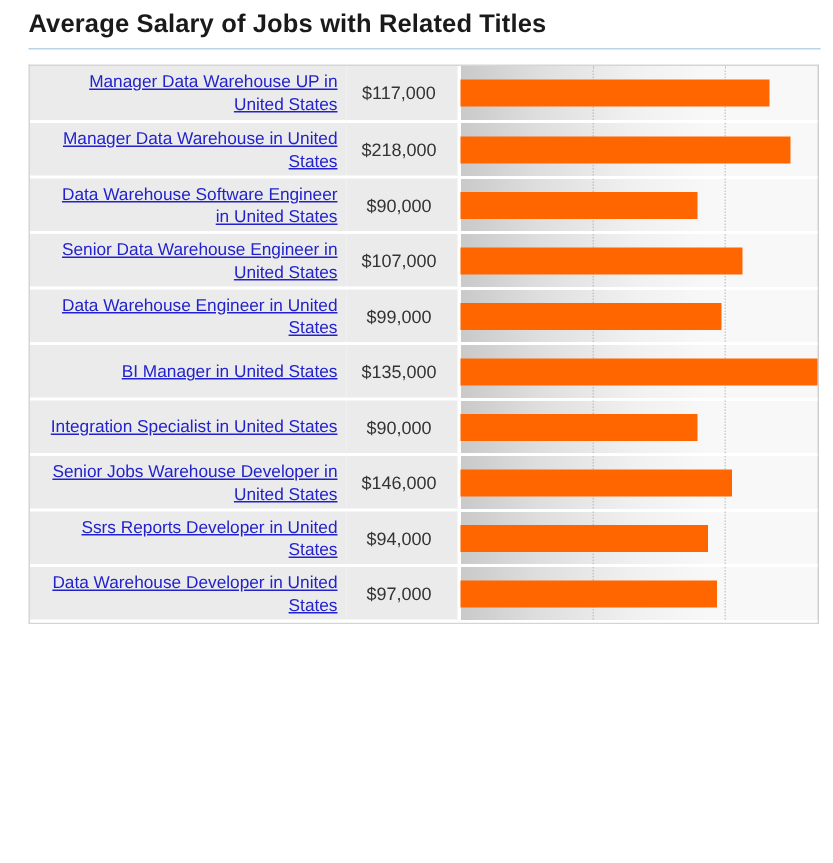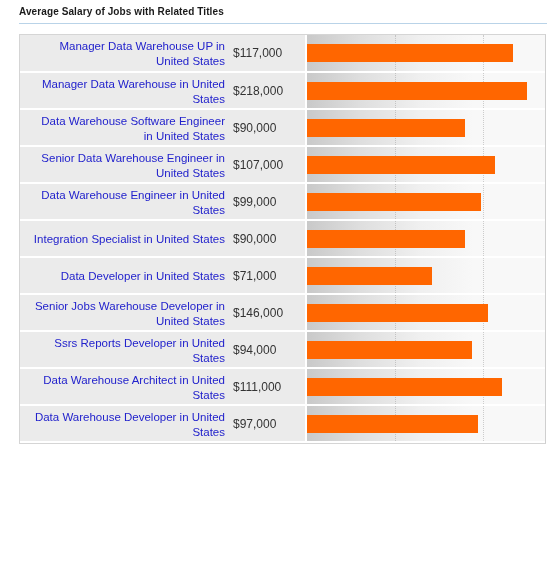--- a/index.html
+++ b/index.html
@@ -9,21 +9,21 @@
   body {
     width: 555px;
     height: 575px;
     background: #ffffff;
     font-family: "Liberation Sans", sans-serif;
     overflow: hidden;
   }
 
   
   .page-title {
-    font-size: 10px;
+    font-size: 17px;
     font-weight: bold;
     color: #1a1a1a;
     padding: 6px 0 6px 19px;
     letter-spacing: 0.1px;
   }
   .title-rule {
     height: 1px;
     background: #b9d3e8;
     margin: 0 8px 0 19px;
   }
@@ -53,28 +53,29 @@
   td.label-cell {
     width: 195px;
     background: #ebebeb;
     text-align: right;
     padding: 2px 6px 2px 10px;
     border-bottom: 2px solid #ffffff;
     line-height: 14px;
   }
   td.label-cell a {
     color: #2222cc;
+    text-decoration: underline;
     font-size: 11.5px;
     cursor: pointer;
   }
 
   td.value-cell {
     width: 66px;
     background: #ebebeb;
-    text-align: left;
+    text-align: center;
     padding: 2px 6px 2px 2px;
     border-bottom: 2px solid #ffffff;
     color: #333333;
     font-size: 12px;
     white-space: nowrap;
   }
 
   td.bar-cell {
     background: linear-gradient(to right, #c9c9c9 0%, #dedede 22%, #f0f0f0 48%, #f8f8f8 70%, #f8f8f8 100%);
     position: relative;
@@ -162,72 +163,61 @@
           <td class="value-cell">$99,000</td>
           <td class="bar-cell">
             <div class="grid-overlay">
               <div class="gridline" style="left: 88px;"></div>
               <div class="gridline" style="left: 176px;"></div>
             </div>
             <div class="bar" style="width: 174.24px; background: rgb(255, 102, 0);"></div>
           </td>
         </tr>
         <tr class="data-row">
+          <td class="label-cell"><a>BI Manager in United States</a></td>
+          <td class="value-cell">$135,000</td>
+          <td class="bar-cell">
+            <div class="grid-overlay">
+              <div class="gridline" style="left: 88px;"></div>
+              <div class="gridline" style="left: 176px;"></div>
+            </div>
+            <div class="bar" style="width: 237.6px; background: rgb(255, 102, 0);"></div>
+          </td>
+        </tr>
+        <tr class="data-row">
           <td class="label-cell"><a>Integration Specialist in United States</a></td>
           <td class="value-cell">$90,000</td>
           <td class="bar-cell">
             <div class="grid-overlay">
               <div class="gridline" style="left: 88px;"></div>
               <div class="gridline" style="left: 176px;"></div>
             </div>
             <div class="bar" style="width: 158.4px; background: rgb(255, 102, 0);"></div>
           </td>
         </tr>
         <tr class="data-row">
-          <td class="label-cell"><a>Data Developer in United States</a></td>
-          <td class="value-cell">$71,000</td>
-          <td class="bar-cell">
-            <div class="grid-overlay">
-              <div class="gridline" style="left: 88px;"></div>
-              <div class="gridline" style="left: 176px;"></div>
-            </div>
-            <div class="bar" style="width: 124.96px; background: rgb(255, 102, 0);"></div>
-          </td>
-        </tr>
-        <tr class="data-row">
           <td class="label-cell"><a>Senior Jobs Warehouse Developer in United States</a></td>
           <td class="value-cell">$146,000</td>
           <td class="bar-cell">
             <div class="grid-overlay">
               <div class="gridline" style="left: 88px;"></div>
               <div class="gridline" style="left: 176px;"></div>
             </div>
             <div class="bar" style="width: 181.28px; background: rgb(255, 102, 0);"></div>
           </td>
         </tr>
         <tr class="data-row">
           <td class="label-cell"><a>Ssrs Reports Developer in United States</a></td>
           <td class="value-cell">$94,000</td>
           <td class="bar-cell">
             <div class="grid-overlay">
               <div class="gridline" style="left: 88px;"></div>
               <div class="gridline" style="left: 176px;"></div>
             </div>
             <div class="bar" style="width: 165.44px; background: rgb(255, 102, 0);"></div>
-          </td>
-        </tr>
-        <tr class="data-row">
-          <td class="label-cell"><a>Data Warehouse Architect in United States</a></td>
-          <td class="value-cell">$111,000</td>
-          <td class="bar-cell">
-            <div class="grid-overlay">
-              <div class="gridline" style="left: 88px;"></div>
-              <div class="gridline" style="left: 176px;"></div>
-            </div>
-            <div class="bar" style="width: 195.36px; background: rgb(255, 102, 0);"></div>
           </td>
         </tr>
         <tr class="data-row">
           <td class="label-cell"><a>Data Warehouse Developer in United States</a></td>
           <td class="value-cell">$97,000</td>
           <td class="bar-cell">
             <div class="grid-overlay">
               <div class="gridline" style="left: 88px;"></div>
               <div class="gridline" style="left: 176px;"></div>
             </div>

